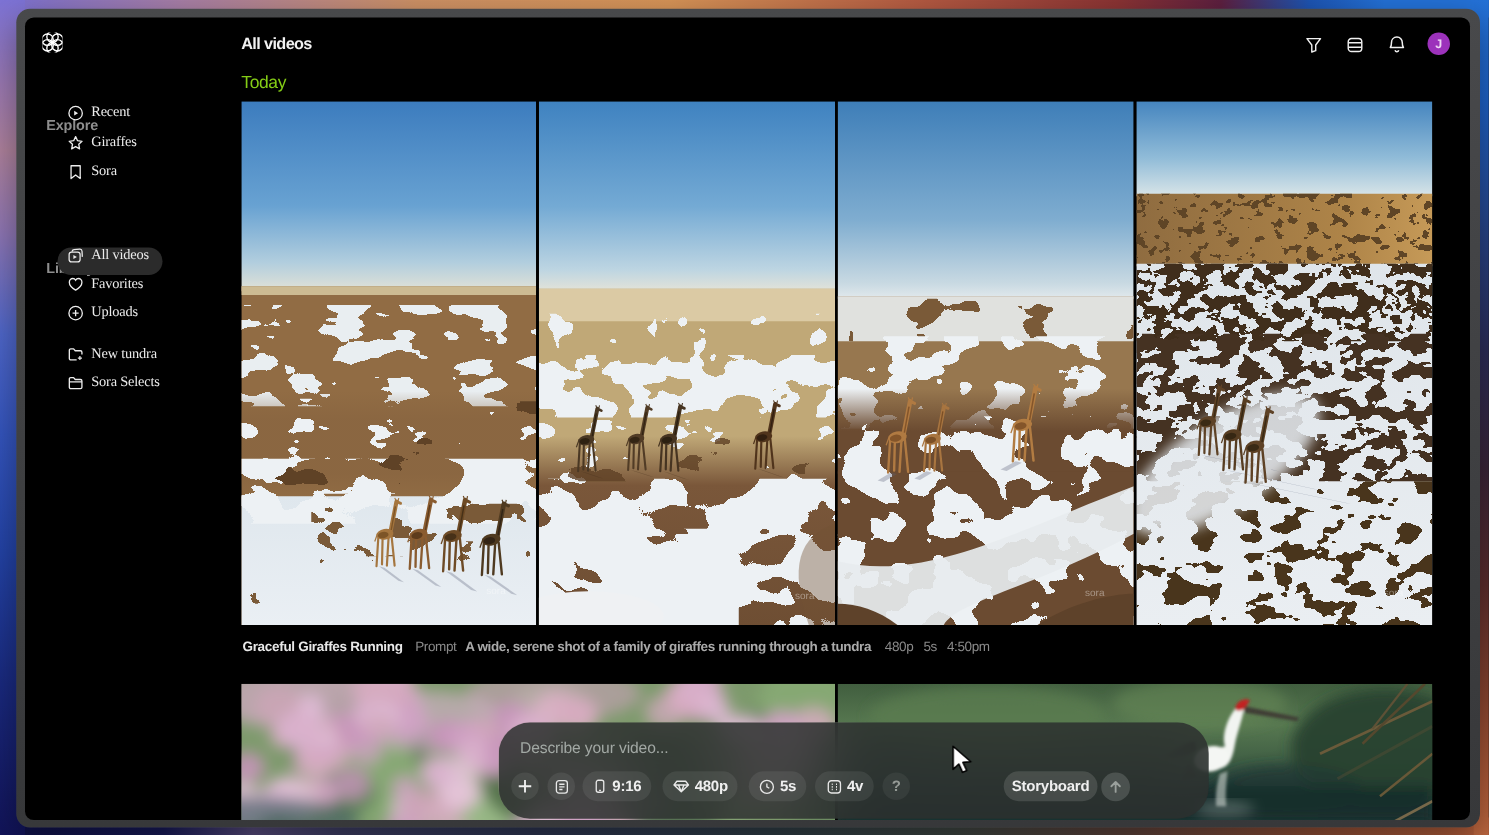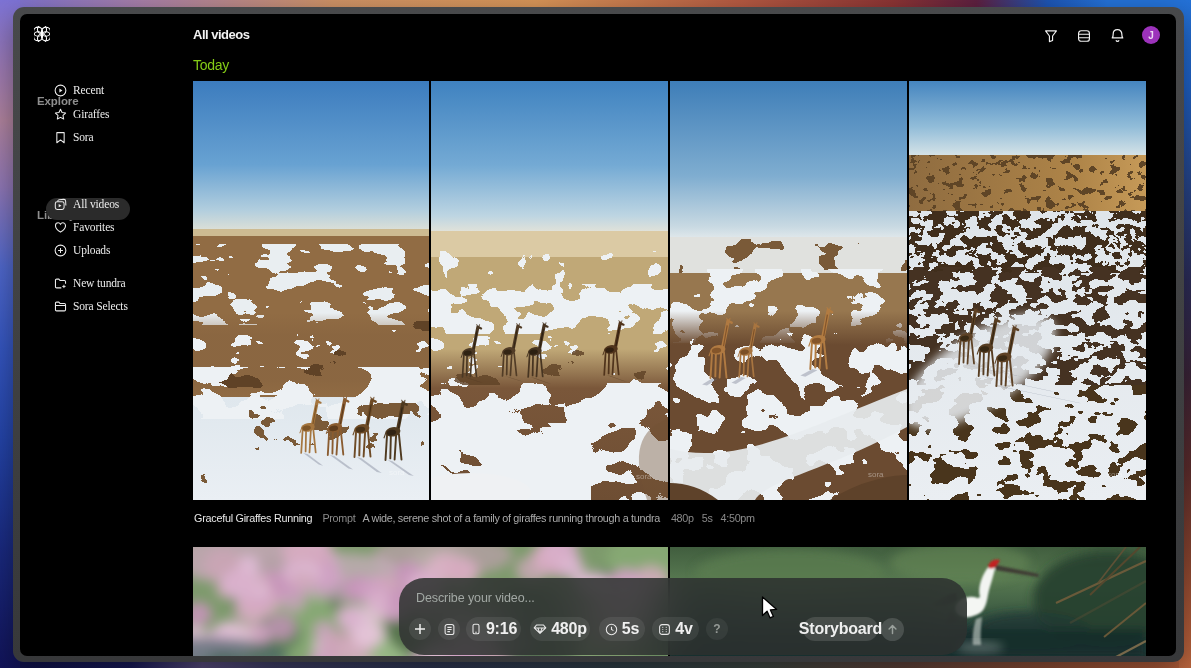--- a/index.html
+++ b/index.html
@@ -15,27 +15,27 @@
 .slabel { position:absolute; left:17px; font-size:11.5px; font-weight:bold; letter-spacing:-0.1px; color:#8e8e8e;margin-top:31px; }
 .srow { position:absolute; left:26px; height:22px; display:flex; align-items:flex-start;font-family:Liberation Serif, serif; }
 .srow.sel { background:#2b2b2b; border-radius:11px; width:84px; }
 .sic { width:13px; height:13px; margin-left:8px; display:flex; }
 .slb { margin-left:6px; font-size:11.5px; letter-spacing:-0.15px; color:#ececec; white-space:nowrap; }
 .hdr { position:absolute; left:173px; top:13px; font-size:13px; font-weight:bold; letter-spacing:-0.5px; color:#f2f2f2; }
 .hics { position:absolute; top:14px; display:flex; align-items:center; }
 .today { position:absolute; left:173px; top:43px; font-size:14px; font-weight:normal; letter-spacing:-0.3px; color:#84cc16; }
 .cell { position:absolute; overflow:hidden; }
 .cap { position:absolute; left:174px; top:498px; font-size:10.8px; letter-spacing:-0.3px; color:#8a8a8a; white-space:nowrap; }
-.cap b { color:#e8e8e8; font-weight:normal; letter-spacing:-0.25px; }
-.cap .pt { color:#aaaaaa; }
+.cap b { color:#e8e8e8; font-weight:bold; letter-spacing:-0.25px; }
+.cap .pt { color:#aaaaaa;font-weight:bold; }
 .bar { position:absolute; left:379px; top:564px; width:568px; height:77px; border-radius:25px;
   background:rgba(44,48,46,0.84); backdrop-filter:blur(22px); -webkit-backdrop-filter:blur(22px); }
 .ph { position:absolute; left:17px; top:13px; font-size:12.5px; color:#a2a8a4; letter-spacing:-0.1px; }
 .brow { position:absolute; left:10px; top:39px; height:24px; display:flex; align-items:center; }
-.pill { height:24px; border-radius:12px; background:rgba(255,255,255,0.075); display:flex; align-items:center; justify-content:center; color:#efefef; font-size:16px; font-weight:bold; letter-spacing:-0.2px;text-align:right; }
+.pill { height:24px; border-radius:12px; background:rgba(255,255,255,0.075); display:flex; align-items:center; justify-content:center; color:#efefef; font-size:12px; font-weight:bold; letter-spacing:-0.2px;text-align:right; }
 .pill svg { margin-right:4px; }
 .circ { width:22px; height:22px; border-radius:50%; background:rgba(255,255,255,0.075); display:flex; align-items:center; justify-content:center; }
 .cursor { position:absolute; left:741px; top:582px; z-index:50; }
 </style></head>
 <body>
 <div class="strip e-top"></div>
 <div class="strip e-bottom"></div>
 <div class="strip e-left"></div>
 <div class="strip e-right"></div>
 <div class="win">

